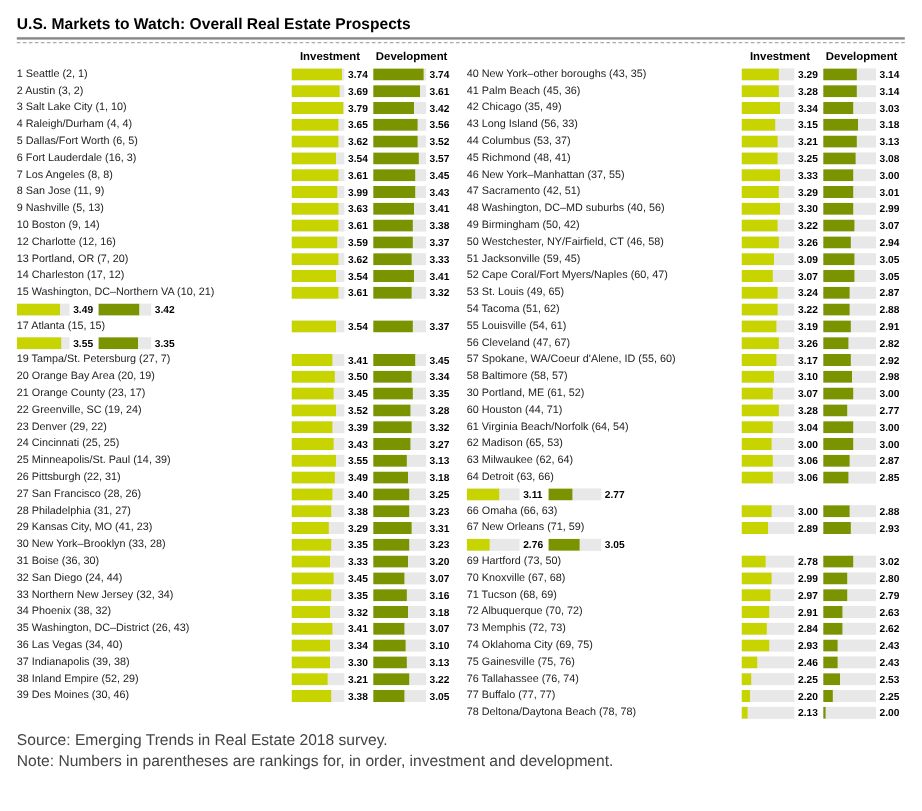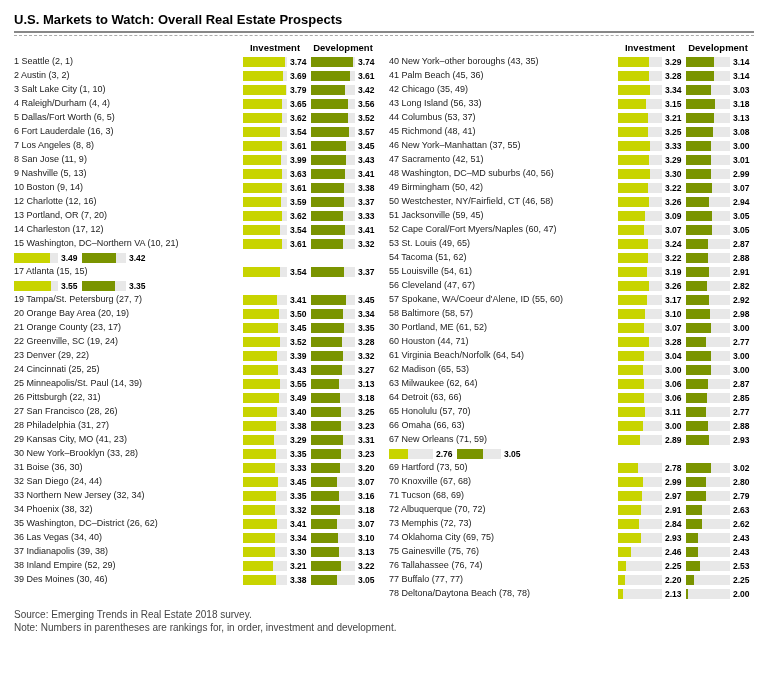--- a/index.html
+++ b/index.html
@@ -78,21 +78,21 @@
       left: 0;
       top: 0;
     }
     .bar-val {
       font-size: 8.5px;
       font-weight: bold;
       white-space: nowrap;
     }
     .footer {
       margin-top: 8px;
-      font-size: 10px;
+      font-size: 13px;
       color: #444;
     }
     .footer p { margin-bottom: 2px; }
   </style>
 </head>
 <body>
 
 <h2>U.S. Markets to Watch: Overall Real Estate Prospects</h2>
 <hr class="divider-top">
 <hr class="divider-dot">
@@ -592,21 +592,21 @@
             <span class="bar-val">3.32</span>
           </div>
           <div class="bar-cell">
             <div class="bar-wrap">
               <div class="bar-fill" style="width: 28.8821px; background-color: rgb(122, 148, 0);"></div>
             </div>
             <span class="bar-val">3.18</span>
           </div>
         </div>
         <div class="row">
-          <div class="row-label">35  Washington, DC–District (26, 62)</div>
+          <div class="row-label">35  Washington, DC–District (26, 43)</div>
           <div class="bar-cell">
             <div class="bar-wrap">
               <div class="bar-fill" style="width: 34.0718px; background-color: rgb(200, 212, 0);"></div>
             </div>
             <span class="bar-val">3.41</span>
           </div>
           <div class="bar-cell">
             <div class="bar-wrap">
               <div class="bar-fill" style="width: 26.4px; background-color: rgb(122, 148, 0);"></div>
             </div>
@@ -1051,21 +1051,20 @@
             <span class="bar-val">3.06</span>
           </div>
           <div class="bar-cell">
             <div class="bar-wrap">
               <div class="bar-fill" style="width: 21.4359px; background-color: rgb(122, 148, 0);"></div>
             </div>
             <span class="bar-val">2.85</span>
           </div>
         </div>
         <div class="row">
-          <div class="row-label">65  Honolulu (57, 70)</div>
           <div class="bar-cell">
             <div class="bar-wrap">
               <div class="bar-fill" style="width: 27.3026px; background-color: rgb(200, 212, 0);"></div>
             </div>
             <span class="bar-val">3.11</span>
           </div>
           <div class="bar-cell">
             <div class="bar-wrap">
               <div class="bar-fill" style="width: 19.6308px; background-color: rgb(122, 148, 0);"></div>
             </div>

